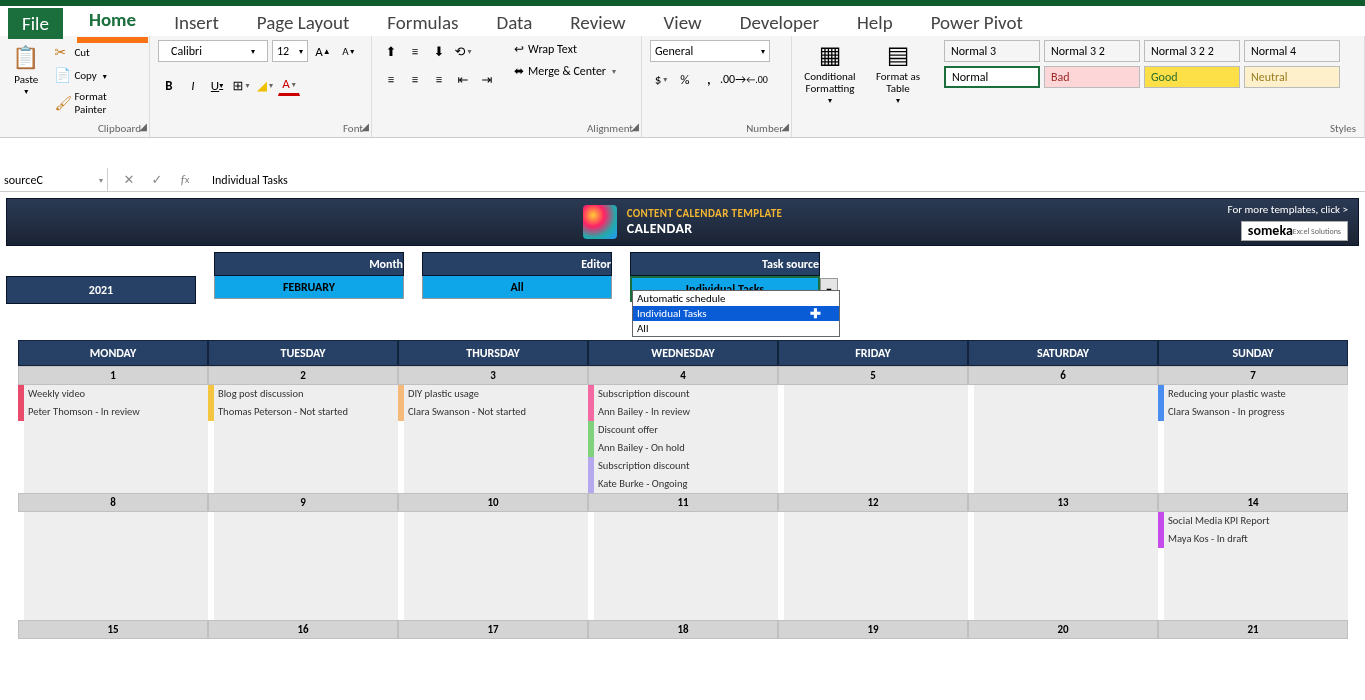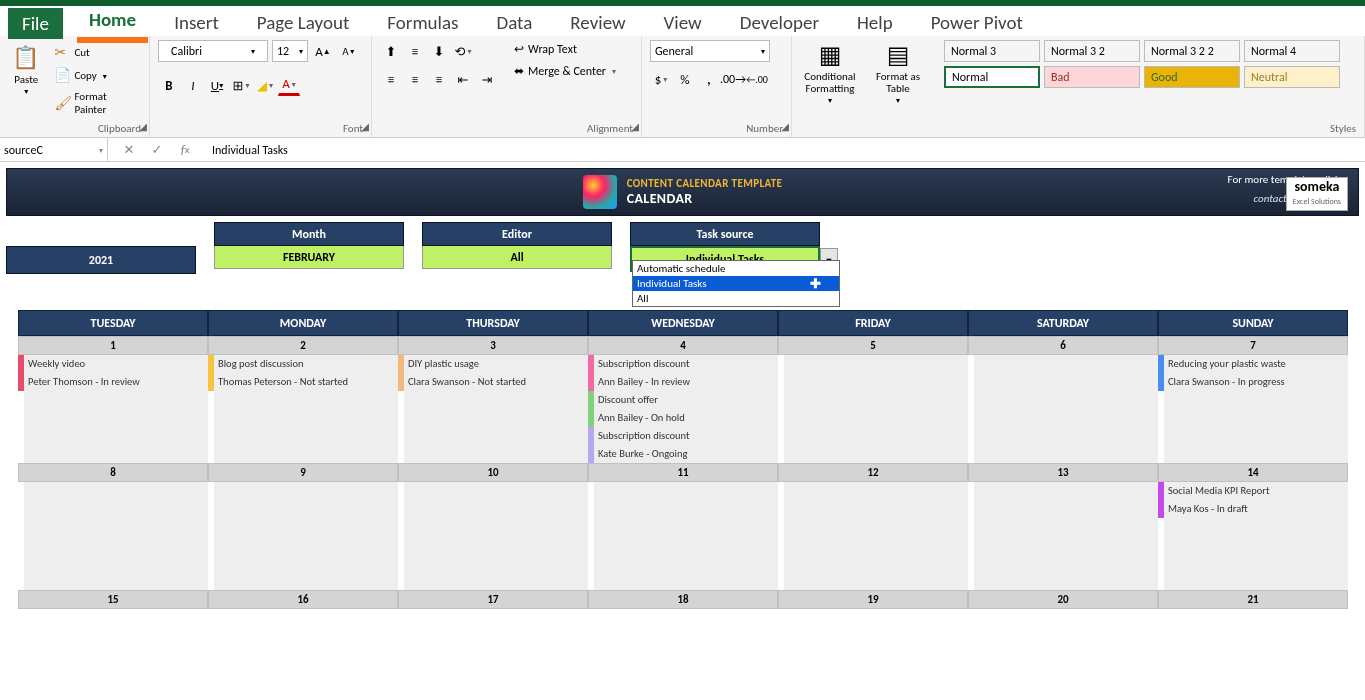--- a/index.html
+++ b/index.html
@@ -49,50 +49,50 @@
 
   
   .sty-bigs { display:flex; gap:8px; }
   .sty-big { display:flex; flex-direction:column; align-items:center; width:60px; cursor:pointer; }
   .sty-big .ic { font-size:24px; }
   .sty-big .lb { font-size:11px; text-align:center; line-height:12px; margin-top:2px; }
   .style-gal { display:grid; grid-template-columns:repeat(4, 96px); grid-template-rows:22px 22px; gap:4px; margin-left:10px; }
   .style-chip { border:1px solid #bbb; font-size:12px; padding:2px 6px; display:flex; align-items:center; cursor:pointer; }
   .chip-normal { background:#fff; border:2px solid #1a6f3c; }
   .chip-bad { background:#fdd7d7; color:#9c2a2a; }
-  .chip-good { background:#eab308; color:#2e6d2e; }
+  .chip-good { background:#fde047; color:#2e6d2e; }
   .chip-neutral { background:#fef0cb; color:#9a7d21;text-align:center; }
 
   
   .dlaunch { position:absolute; right:2px; bottom:4px; font-size:10px; color:#666; cursor:pointer; }
 
   
-  .fbar { display:flex; height:24px; border-bottom:1px solid #ccc; align-items:center; background:#fff; }
+  .fbar { display:flex; height:24px; border-bottom:1px solid #ccc; align-items:center; background:#fff;margin-top:30px; }
   .namebox { width:108px; border-right:1px solid #ccc; padding:0 4px; display:flex; justify-content:space-between; align-items:center; font-size:12px; height:100%; }
   .fx-btns { display:flex; gap:6px; padding:0 10px; color:#888; font-size:12px; }
   .fx-in { flex:1; padding:0 6px; font-size:12px; }
 
   
   .sheet { padding:6px; background:#fff; }
   .hdr-bar { background: linear-gradient(#2b3a54,#1a2333); height:48px; display:flex; align-items:center; padding:0 14px; gap:10px; position:relative; border:1px solid #0a1428;justify-content:center; }
   .logo-sq { width:34px; height:34px; background:radial-gradient(circle at 30% 30%, #ffcc33, #f26, #2aa, #29f); border-radius:4px; }
   .hdr-txt { display:flex; flex-direction:column; }
   .hdr-txt .t1 { color:#f2b632; font-size:11px; font-weight:bold; letter-spacing:.4px; }
   .hdr-txt .t2 { color:#fff; font-size:14px; font-weight:bold; letter-spacing:.4px; }
   .hdr-right { position:absolute; right:10px; top:4px; text-align:right; }
   .hdr-right .r1 { color:#fff; font-size:11px; }
   .hdr-right .r2 { color:#d4e0ee; font-size:11px; font-style:italic; margin-top:6px; }
-  .someka { position:absolute; right:10px; bottom:4px; background:#fff; padding:2px 6px; font-weight:bold; font-size:14px; border:1px solid #aaa; display:flex; flex-direction:column; align-items:center; line-height:14px; }
+  .someka { position:absolute; right:10px; bottom:4px; background:#fff; padding:2px 6px; font-weight:bold; font-size:14px; border:1px solid #aaa; display:flex; flex-direction:row; align-items:center; line-height:14px; }
   .someka .sub { font-size:8px; font-weight:normal; color:#666; }
 
   
   .filters { display:flex; gap:18px; margin-top:6px; align-items:flex-start; }
   .fil { width:190px; }
-  .fil .fhead { background:#274065; color:#fff; text-align:center; font-weight:bold; padding:4px 0; border:1px solid #0a1428; font-size:12px; }
-  .fil .fval { border:1px solid #999; border-top:none; text-align:center; font-weight:bold; padding:4px 16px; background:#bef264; font-size:12px; position:relative; }
+  .fil .fhead { background:#274065; color:#fff; text-align:right; font-weight:bold; padding:4px 0; border:1px solid #0a1428; font-size:12px; }
+  .fil .fval { border:1px solid #999; border-top:none; text-align:center; font-weight:bold; padding:4px 16px; background:#0ea5e9; font-size:12px; position:relative; }
   .year-box { background:#274065; color:#fff; border:1px solid #0a1428; width:190px; height:28px; display:flex; align-items:center; justify-content:center; font-weight:bold; margin-top:24px; }
   .fil.ts .fval { border:2px solid #1a6f3c; }
   .dd-btn { position:absolute; right:-20px; top:0; width:18px; height:24px; background:#e5e5e5; border:1px solid #999; display:flex; align-items:center; justify-content:center; font-size:9px; cursor:pointer; }
 
   
   .ddlist { position:absolute; left:0; top:12px; width:208px; background:#fff; border:1px solid #666; font-size:11px; text-align:left; font-weight:normal; z-index:5; }
   .ddlist div { padding:1px 4px; }
   .ddlist .sel { background:#0a5cd6; color:#fff; position:relative; }
   .cursor-plus { position:absolute; right:18px; top:0; color:#fff; font-size:13px; font-weight:bold; }
 
@@ -328,22 +328,22 @@
           <div class="sel"><span>Individual Tasks</span><span class="cursor-plus">✚</span></div>
           <div>All</div>
         </div>
       </div>
     </div>
   </div>
 
   <div class="cal" id="cal">
       <div class="dayhead">
         <div class="sp"></div>
+        <div class="dh">MONDAY</div>
         <div class="dh">TUESDAY</div>
-        <div class="dh">MONDAY</div>
         <div class="dh">THURSDAY</div>
         <div class="dh">WEDNESDAY</div>
         <div class="dh">FRIDAY</div>
         <div class="dh">SATURDAY</div>
         <div class="dh">SUNDAY</div>
       </div>
       <div class="daynum-row">
         <div class="sp"></div>
         <div class="daynum">1</div>
         <div class="daynum">2</div>

